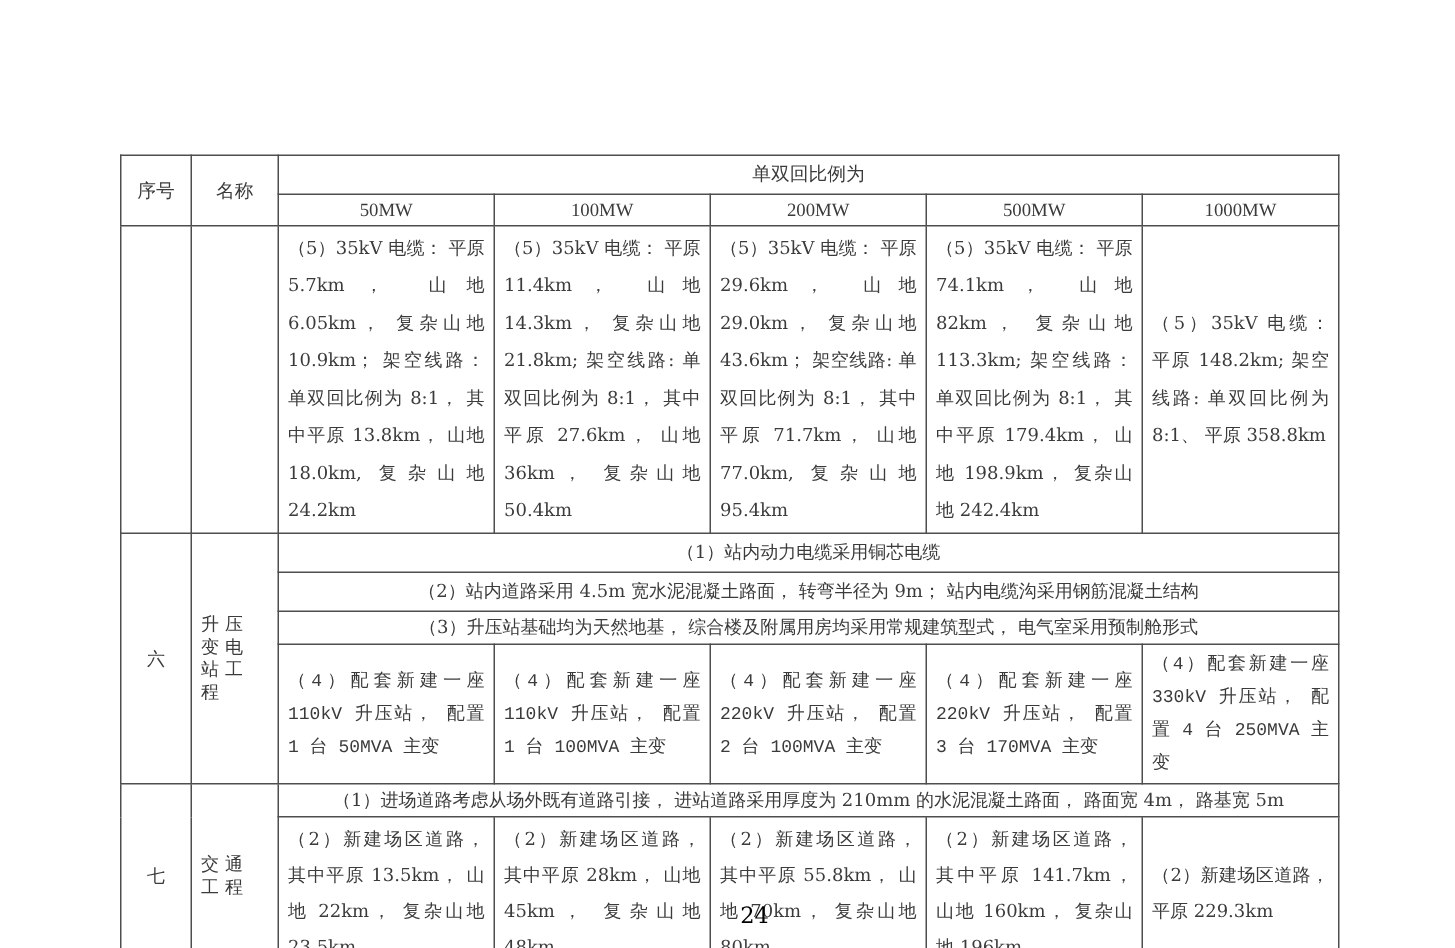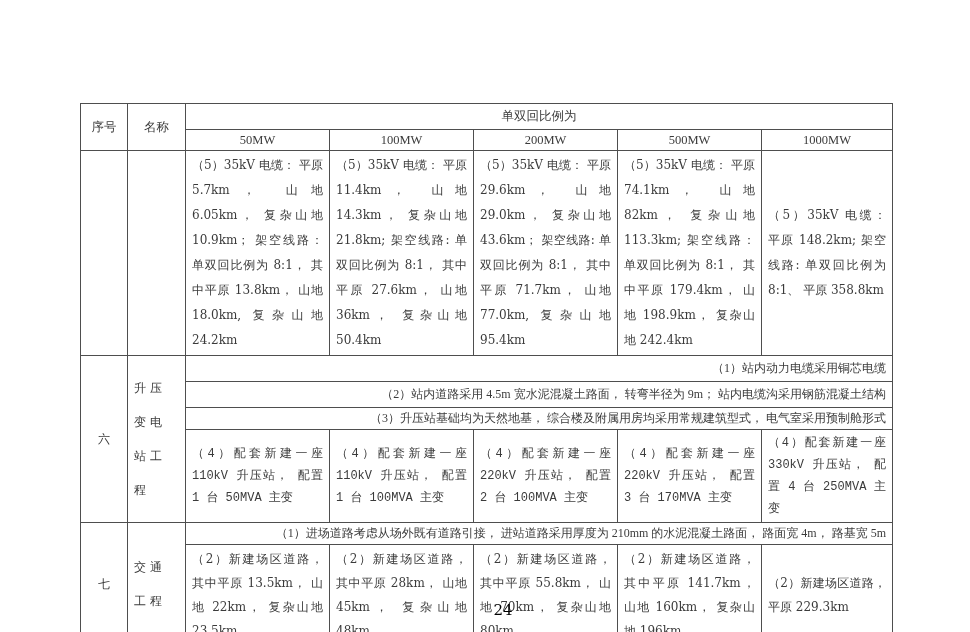--- a/index.html
+++ b/index.html
@@ -38,36 +38,35 @@
     text-align: center;
     font-size: 12.5px;
     padding: 2px 2px;
   }
   td.seq-cell {
     text-align: center;
     font-size: 13px;
   }
   td.name-cell {
     letter-spacing: 4px;
-    line-height: 34px;
+    line-height: 15px;
     padding: 2px 2px 2px 7px;
     font-size: 12.5px;
   }
   td.body-cell {
     text-align: justify;
     text-justify: inter-character;
     padding: 4px 8px;
     margin-left: 32px;
   }
   tr.row-cable { height: 164px; }
   tr.row-cable td.body-cell { line-height: 25px; }
   td.full-cell {
-    text-align: right;
+    text-align: center;
     padding: 2px 10px;
-    font-family: Liberation Serif, serif;
   }
   tr.row-sub1 { height: 26px; }
   tr.row-sub2 { height: 26px; margin-top: 11px; }
   tr.row-sub3 { height: 21px; margin-top: 32px; }
   tr.row-sub4 { height: 67px; font-family: Liberation Mono, monospace; }
   tr.row-sub4 td.body-cell { line-height: 22px; vertical-align: middle; }
   tr.row-t1 { height: 22px; }
   tr.row-t2 { height: 72px; }
   tr.row-t2 td.body-cell { line-height: 24px; }
   .page-number {

